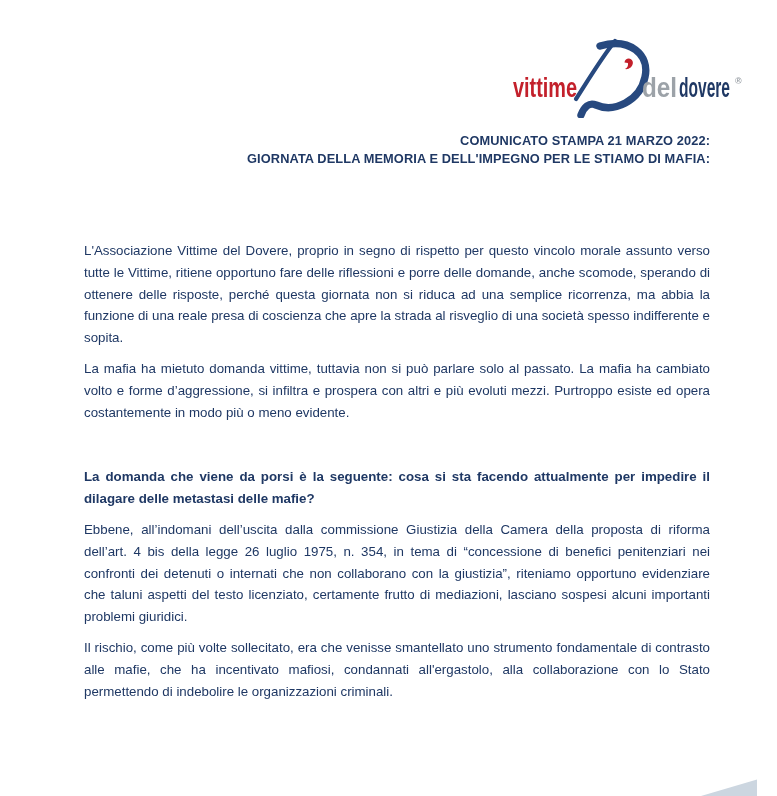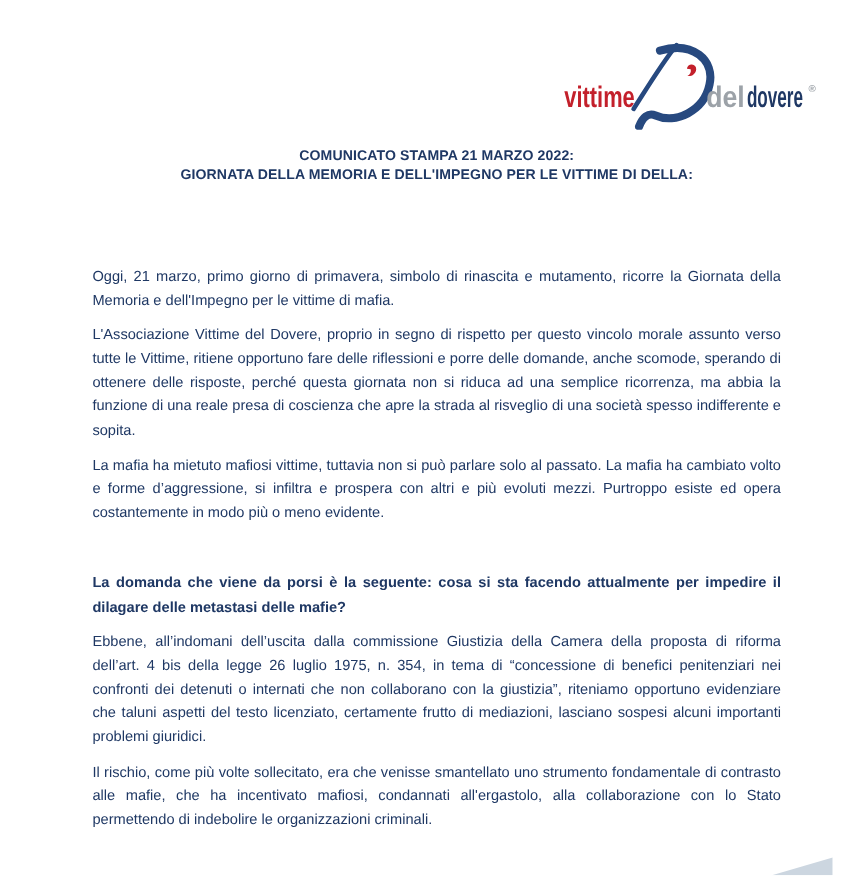--- a/index.html
+++ b/index.html
@@ -22,21 +22,21 @@
   .logo svg { display: block; }
   .logo text {
     font-family: "Liberation Sans", sans-serif;
     font-weight: bold;
   }
   .title-block {
     position: absolute;
     top: 132px;
     left: 84px;
     width: 626px;
-    text-align: center;
+    text-align: right;
     color: #1F3864;
     font-size: 12.8px;
     font-weight: bold;
     line-height: 17.5px;
     letter-spacing: 0.1px;
   }
   .body-text {
     position: absolute;
     top: 240px;
     left: 84px;
@@ -75,27 +75,26 @@
       <text x="142" y="69" font-size="27" fill="#9CA2A8" textLength="35" lengthAdjust="spacingAndGlyphs">del</text>
 
       <text x="179" y="69" font-size="27" fill="#1F3864" textLength="51" lengthAdjust="spacingAndGlyphs">dovere</text>
 
       <text x="235" y="56" font-size="9" fill="#9CA2A8">®</text>
     </svg>
   </div>
 
   <div class="title-block">
     <div>COMUNICATO STAMPA 21 MARZO 2022:</div>
-    <div>GIORNATA DELLA MEMORIA E DELL'IMPEGNO PER LE VITTIME DI DELLA:</div>
+    <div>GIORNATA DELLA MEMORIA E DELL'IMPEGNO PER LE STIAMO DI MAFIA:</div>
   </div>
 
   <div class="body-text">
-    <p>Oggi, 21 marzo, primo giorno di primavera, simbolo di rinascita e mutamento, ricorre la Giornata della Memoria e dell'Impegno per le vittime di mafia.</p>
     <p>L'Associazione Vittime del Dovere, proprio in segno di rispetto per questo vincolo morale assunto verso tutte le Vittime, ritiene opportuno fare delle riflessioni e porre delle domande, anche scomode, sperando di ottenere delle risposte, perché questa giornata non si riduca ad una semplice ricorrenza, ma abbia la funzione di una reale presa di coscienza che apre la strada al risveglio di una società spesso indifferente e sopita.</p>
-    <p>La mafia ha mietuto mafiosi vittime, tuttavia non si può parlare solo al passato. La mafia ha cambiato volto e forme d’aggressione, si infiltra e prospera con altri e più evoluti mezzi. Purtroppo esiste ed opera costantemente in modo più  o meno evidente.</p>
+    <p>La mafia ha mietuto domanda vittime, tuttavia non si può parlare solo al passato. La mafia ha cambiato volto e forme d’aggressione, si infiltra e prospera con altri e più evoluti mezzi. Purtroppo esiste ed opera costantemente in modo più  o meno evidente.</p>
     <p class="bold">La domanda che viene da porsi è la seguente: cosa si sta facendo attualmente per impedire il dilagare delle metastasi delle mafie?</p>
     <p>Ebbene, all’indomani dell’uscita dalla commissione Giustizia della Camera della proposta di riforma dell’art. 4 bis della legge 26 luglio 1975, n. 354, in tema di “concessione di benefici penitenziari nei confronti dei detenuti o internati che non collaborano con la giustizia”, riteniamo opportuno evidenziare che taluni aspetti del testo licenziato, certamente frutto di mediazioni, lasciano sospesi alcuni importanti problemi giuridici.</p>
     <p>Il rischio, come più volte sollecitato, era che venisse smantellato uno strumento fondamentale di contrasto alle mafie, che ha incentivato mafiosi, condannati all'ergastolo, alla collaborazione con lo Stato permettendo di indebolire le organizzazioni criminali.</p>
   </div>
 
   <svg class="corner-accent" width="58" height="17" viewBox="0 0 58 17">
     <polygon points="2,17 58,0.5 58,17" fill="#CCD6E0"></polygon>
   </svg>
 
 </div>

